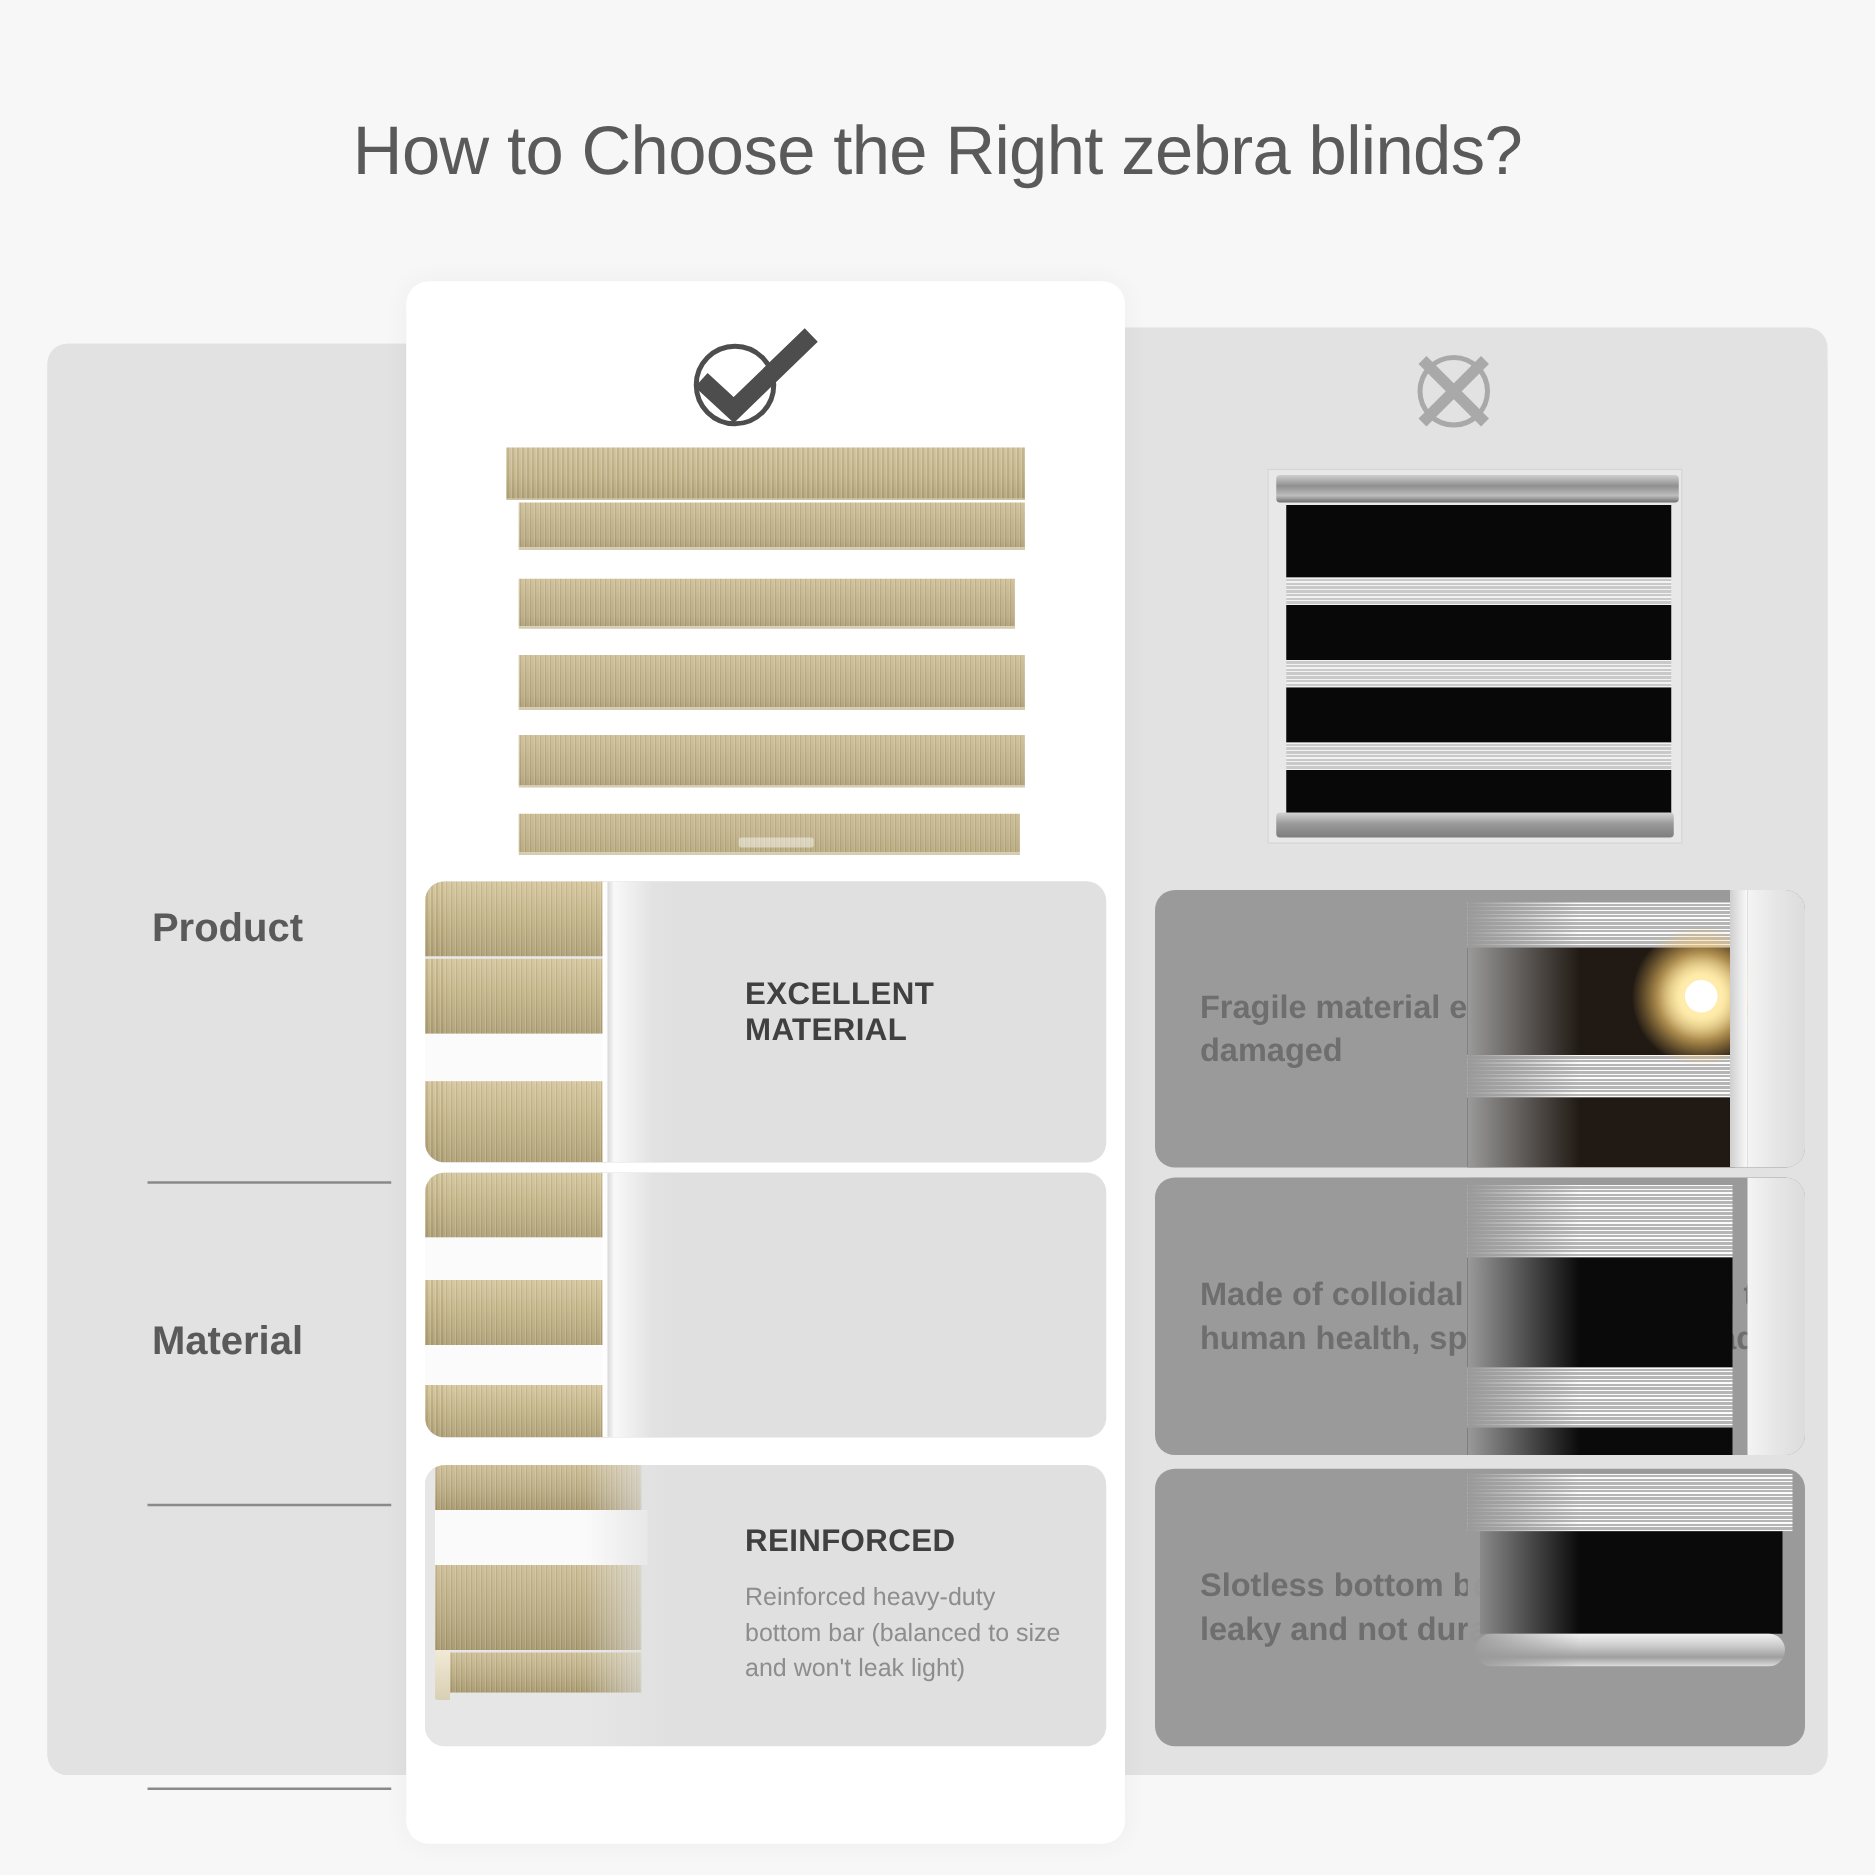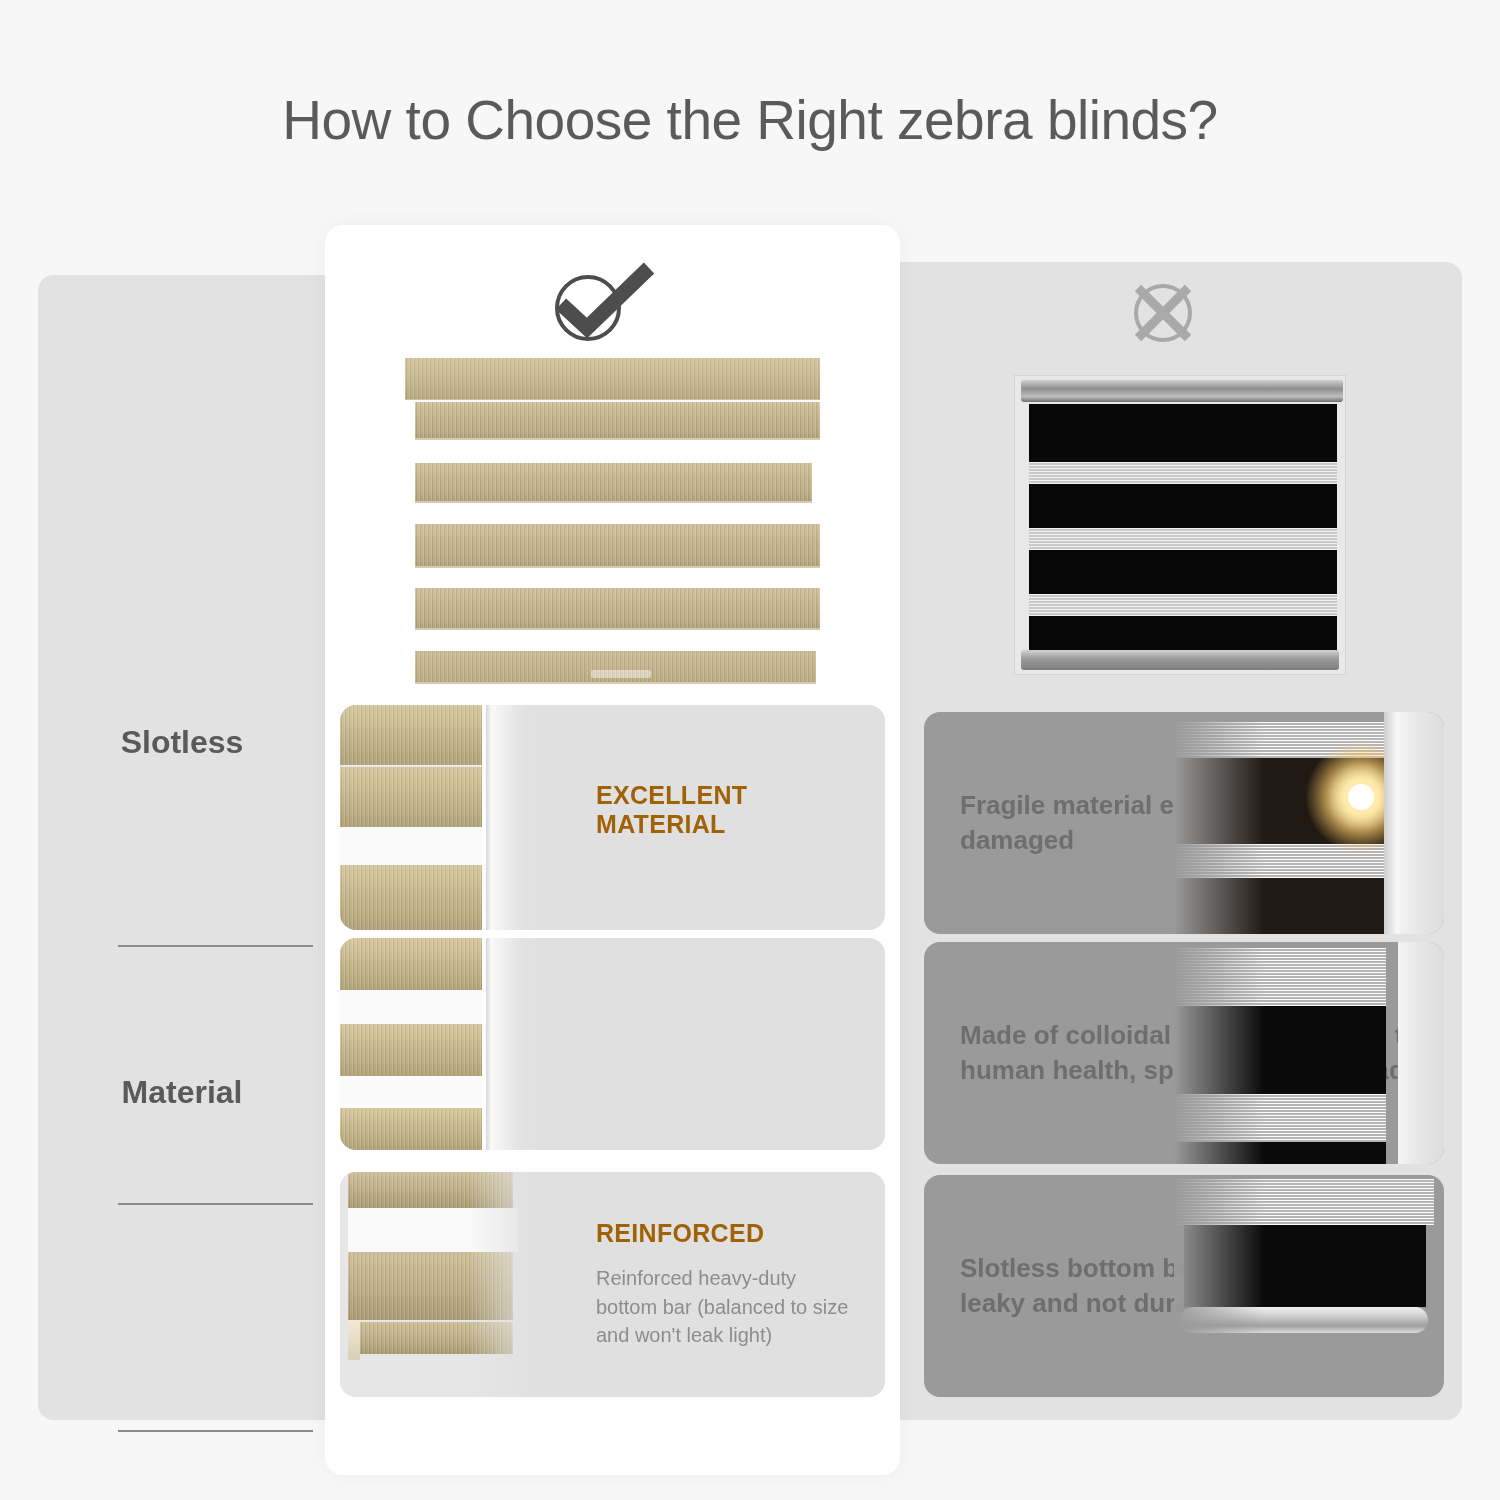--- a/index.html
+++ b/index.html
@@ -52,21 +52,21 @@
     position: absolute;
     left: 0;
     width: 288px;
     text-align: center;
     font-size: 32px;
     font-weight: bold;
     color: #5a5a5a;
     line-height: 1.38;
   }
   .row-label.r0 { top: 445px; }
-  .row-label.r1 { top: 795px; }
+  .row-label.r1 { top: 775px; }
   .row-label.r2 { top: 1025px; }
   .row-divider {
     position: absolute;
     left: 80px;
     width: 195px;
     height: 2px;
     background: #8a8a8a;
   }
   .row-divider.d0 { top: 670px; }
   .row-divider.d1 { top: 928px; }
@@ -188,21 +188,21 @@
   }
   .feat-card.good { background: #e0e0e0; z-index: 5; }
   .feat-card.bad  { background: #9a9a9a; z-index: 3; }
 
   .feat-img { position: relative; flex: 0 0 auto; overflow: hidden; }
   .feat-txt { flex: 1 1 auto; display: flex; flex-direction: column; justify-content: center; }
 
   .feat-title {
     font-size: 25px;
     font-weight: bold;
-    color: #a16207;
+    color: #404040;
     letter-spacing: 0.3px;
     margin-bottom: 16px;
   }
   .feat-body {
     font-size: 20px;
     color: #8d8d8d;
     line-height: 1.42;
   }
   .bad-text {
     font-size: 26px;
@@ -310,21 +310,21 @@
 </style>
 </head>
 <body>
 
 <div class="page-title">How to Choose the Right zebra blinds?</div>
 
 <div class="compare-panel"></div>
 
 <div class="label-col">
   <div class="row-label r0">
-    <div>Slotless</div>
+    <div>Product</div>
   </div>
   <div class="row-divider d0"></div>
 
   <div class="row-label r1">Material</div>
   <div class="row-divider d1"></div>
 
   <div class="row-divider d2"></div>
 
 </div>
 

